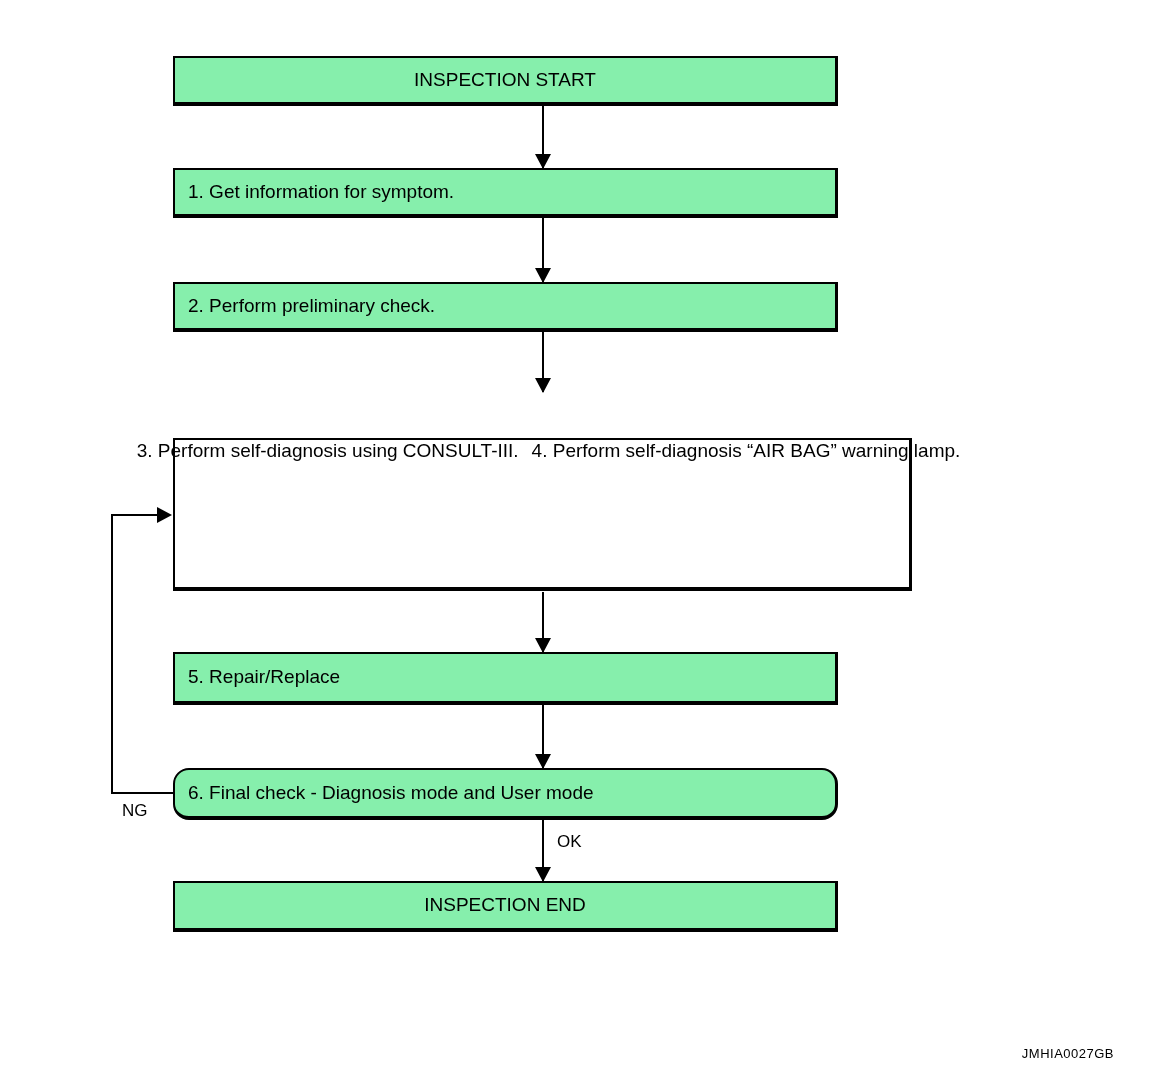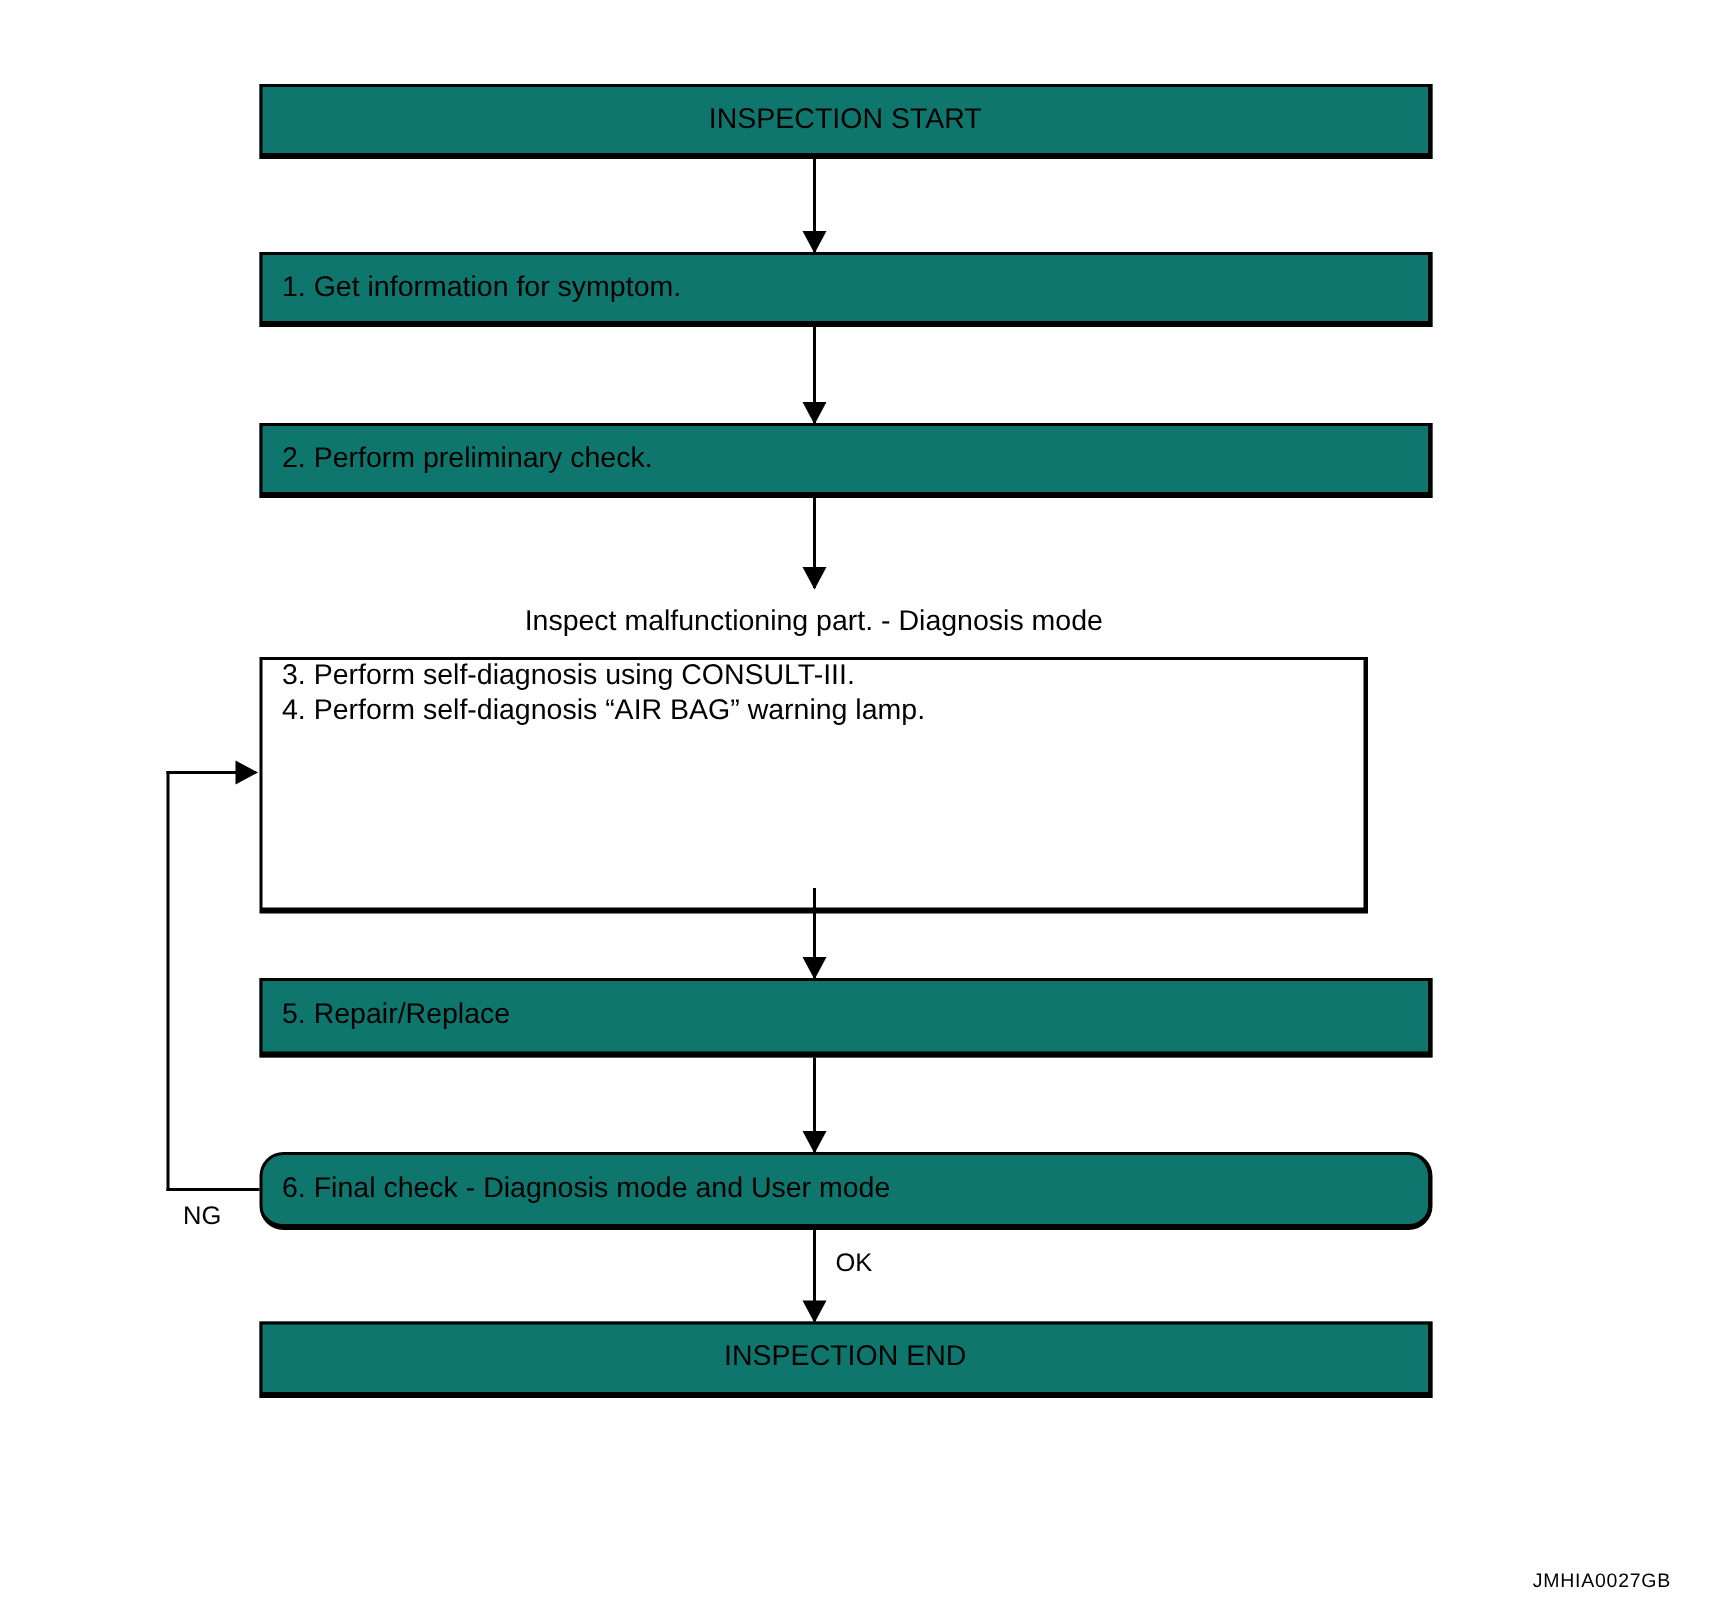--- a/index.html
+++ b/index.html
@@ -10,46 +10,46 @@
     height: 1072px;
     background: #ffffff;
     font-family: "Liberation Sans", sans-serif;
     color: #000000;
     overflow: hidden;
   }
   
   .fbox {
     position: absolute;
     left: 173px;
-    width: 782px;
-    background: #0f766e;
+    width: 665px;
+    background: #86efac;
     border: 2px solid #000;
     border-right-width: 3px;
     border-bottom-width: 4px;
     display: flex;
     align-items: center;
     font-size: 19px;
     line-height: 1.2;
     white-space: nowrap;
   }
   .fbox.center { justify-content: center; }
   .fbox.left   { justify-content: flex-start; padding-left: 13px; }
   .bigbox {
     position: absolute;
     left: 173px;
     width: 739px;
     top: 438px;
-    height: 171px;
+    height: 153px;
     background: #ffffff;
     border: 2px solid #000;
     border-right-width: 3px;
     border-bottom-width: 4px;
     display: flex;
-    flex-direction: column;
-    justify-content: flex-start;
+    flex-direction: row;
+    justify-content: center;
     font-size: 19px;
     line-height: 1.2;
   }
   .bigbox .line-left   { padding-left: 13px; text-align: left; white-space: nowrap; }
   .bigbox .line-center { text-align: center; }
   .caption {
     position: absolute;
     left: 173px;
     width: 739px;
     top: 402px;
@@ -114,23 +114,20 @@
   </div>
 
   <div class="varrow" style="left:542px;top:218px;height:64px;"></div>
 
   <div class="fbox left" style="top:282px;height:50px;">
     <span>2. Perform preliminary check.</span>
   </div>
 
   <div class="varrow" style="left:542px;top:332px;height:60px;"></div>
 
-  <div class="caption">
-    <span>Inspect malfunctioning part. - Diagnosis mode</span>
-  </div>
 
   <div class="bigbox">
     <div class="line-left">3. Perform self-diagnosis using CONSULT-III.</div>
     <div class="line-left">4. Perform self-diagnosis “AIR BAG” warning lamp.</div>
   </div>
 
   <div class="varrow" style="left:542px;top:592px;height:60px;"></div>
 
   <div class="fbox left" style="top:652px;height:53px;">
     <span>5. Repair/Replace</span>

